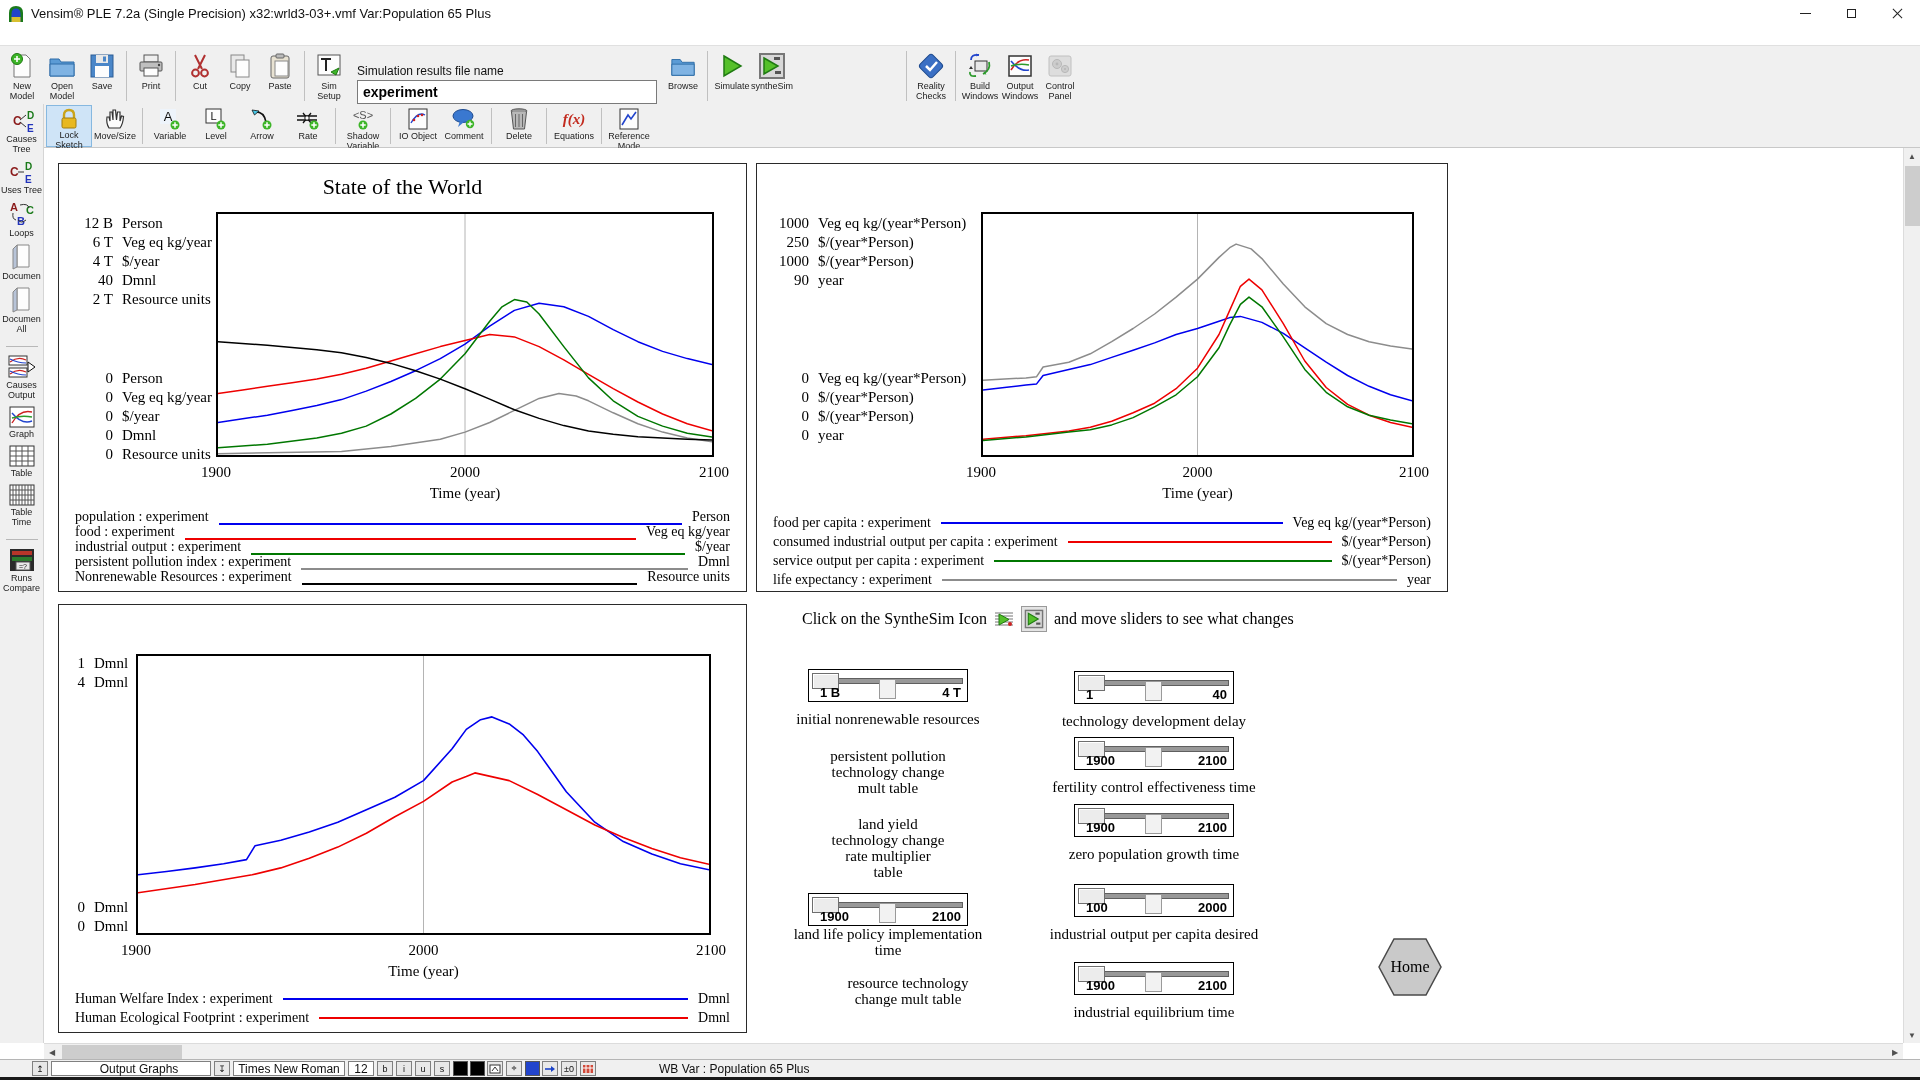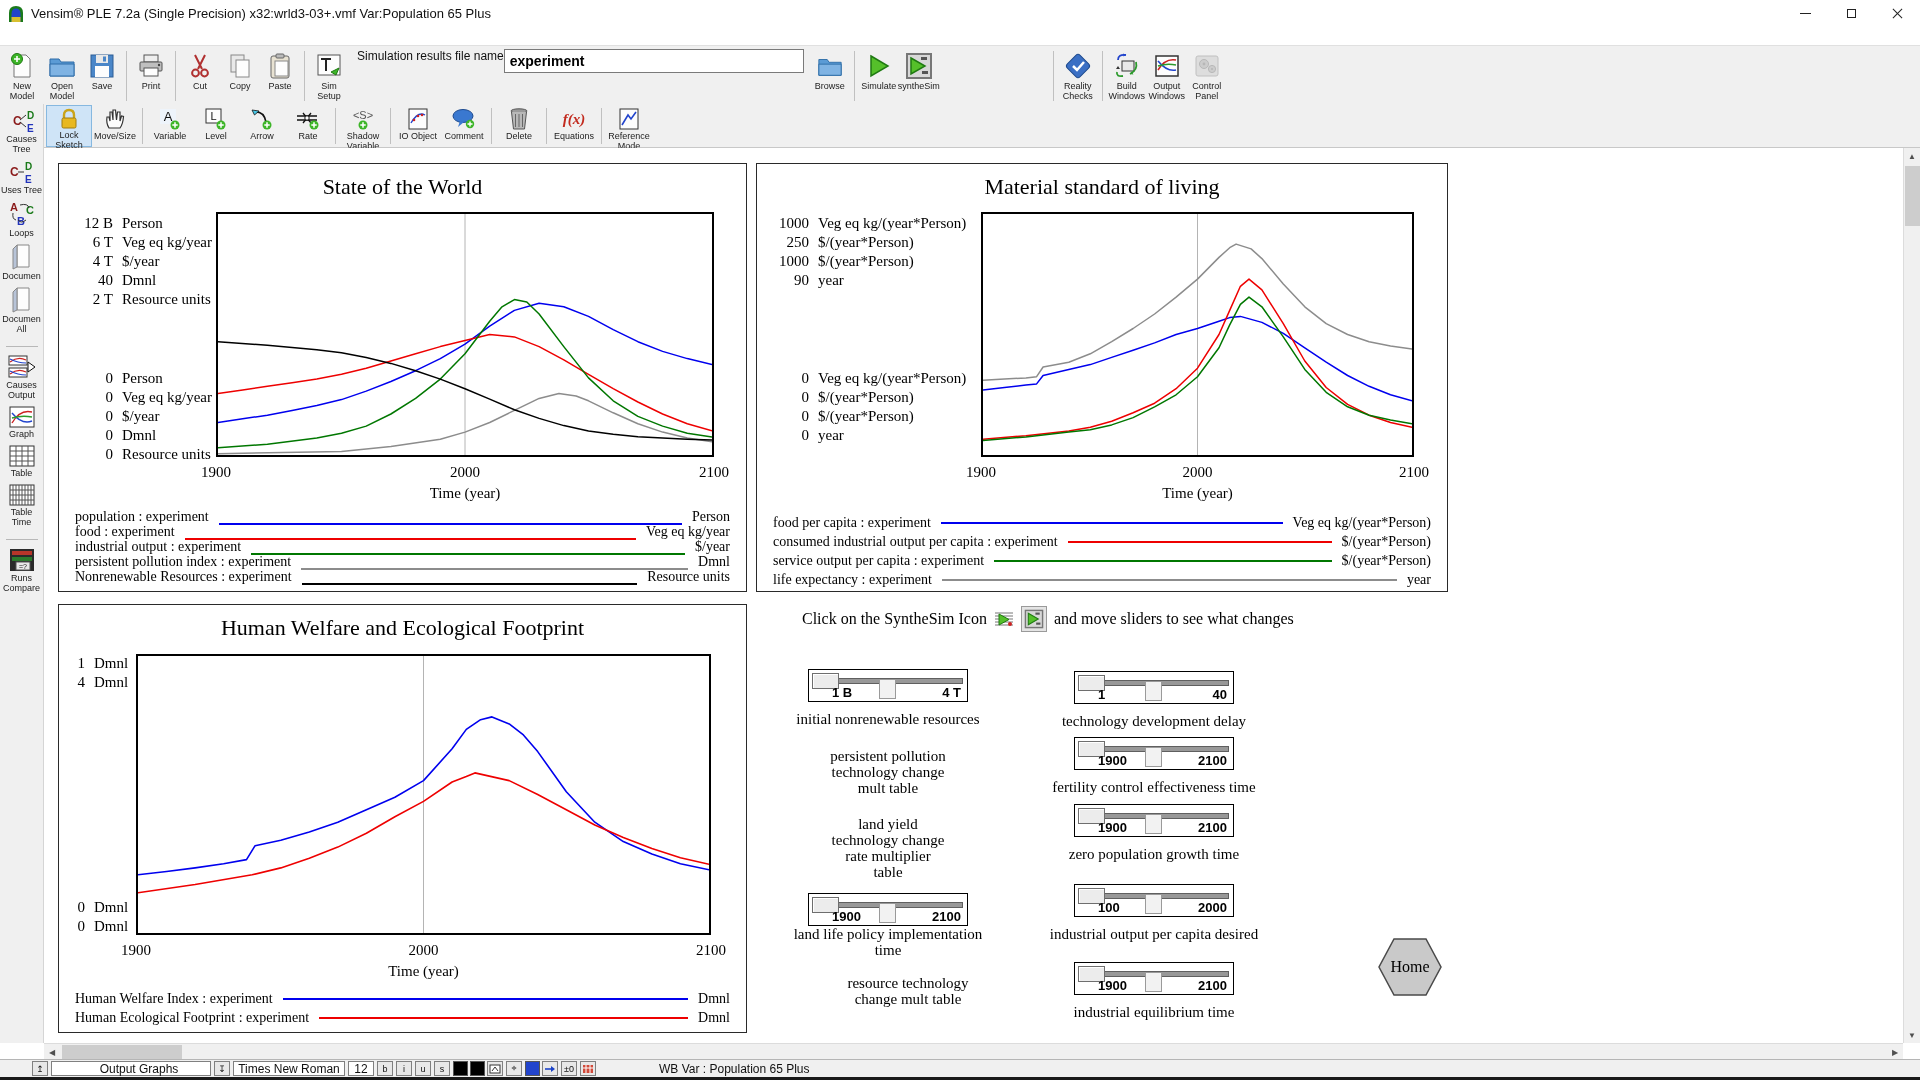--- a/index.html
+++ b/index.html
@@ -30,21 +30,21 @@
               border-top:1px solid #e0e0e0; display:flex; align-items:flex-start; padding:2px 2px 0 2px; }
   .toolbar2 { position:absolute; left:44px; top:104px; right:0; height:44px; background:#f0f0f0;
               display:flex; align-items:flex-start; padding:1px 2px 0 2px; border-bottom:1px solid #c8c8c8; }
   .tsep { width:1px; background:#c0c0c0; align-self:stretch; margin:3px 4px; }
   .tbtn { display:flex; flex-direction:column; align-items:center; width:40px; padding-top:3px; }
   .tbtn2 { width:46px; height:42px; padding-top:2px; }
   .tbtn.active { background:#cfe4f7; border:1px solid #86b8e0; }
   .ticon { height:30px; display:flex; align-items:center; justify-content:center; }
   .tbtn2 .ticon { height:24px; }
   .tlabel { font-size:9px; line-height:10px; text-align:center; color:#222; white-space:pre-line; }
-  .simfield { display:flex; flex-direction:row; margin:1px 6px 0 8px; }
+  .simfield { display:flex; flex-direction:column; margin:16px 6px 0 8px; }
   .simfield .flabel { font-size:12px; color:#111; margin-bottom:2px; }
   .simfield input { width:300px; height:24px; border:1px solid #7a7a7a; font:bold 14px "Liberation Sans",sans-serif; padding:0 5px; }
   .rightgap { width:110px; }
 
   
   .sidebar { position:absolute; left:0; top:104px; width:44px; bottom:37px; background:#f0f0f0;
              border-right:1px solid #d5d5d5; display:flex; flex-direction:column; align-items:center;
              font-size:9px; color:#222; padding-top:4px; }
   .sbitem { display:flex; flex-direction:column; align-items:center; margin-bottom:5px; text-align:center; line-height:10px; }
   .sbsep { width:32px; height:1px; background:#b8b8b8; margin:7px 0; }
@@ -71,21 +71,21 @@
 
   
   .hint { position:absolute; display:flex; align-items:center; gap:9px;
           font-family:"Liberation Serif",serif; font-size:16px; }
   .hintbtn { width:26px; height:26px; background:#e4e4e4; border:1px solid #9a9a9a; display:flex;align-items:center;justify-content:center; }
   .sl { position:absolute; width:160px; height:33px; border:1px solid #000; background:#fff; }
   .sl-track { position:absolute; left:4px; right:4px; top:8px; height:6px; background:#989898; border:1px solid #5f5f5f; }
   .sl-thumb { position:absolute; left:3px; top:3px; width:27px; height:16px; background:#ececec;
               border:1px solid #6e6e6e; box-shadow:inset 1px 1px 0 #fff; }
   .sl-min,.sl-max { position:absolute; bottom:1px; font:bold 13px "Liberation Sans",sans-serif; }
-  .sl-min { left:23px; } .sl-max { right:6px; }
+  .sl-min { left:11px; } .sl-max { right:6px; }
   .sl-mid { position:absolute; left:50%; margin-left:-9px; bottom:2px; width:17px; height:20px;
             background:#f2f2f2; border:1px solid #9a9a9a; }
   .slcap { position:absolute; width:210px; text-align:center; font-family:"Liberation Serif",serif; font-size:15px; line-height:16px; }
   .sltext { position:absolute; width:210px; text-align:center; font-family:"Liberation Serif",serif; font-size:15px; line-height:16px; }
   .homehex { position:absolute; width:64px; height:58px; }
   .homehex .hlabel { position:absolute; left:0; top:20px; width:100%; text-align:center;
                      font-family:"Liberation Serif",serif; font-size:16px; }
 
   
   .vscroll { position:absolute; right:0; top:148px; width:17px; bottom:37px; background:#f0f0f0; border-left:1px solid #dcdcdc; }
@@ -607,21 +607,20 @@
           </div>
         <div class="lrow">
             <span class="lname">Nonrenewable Resources : experiment</span>
             <span class="lline" style="background: rgb(0, 0, 0);"></span>
             <span class="lunit">Resource units</span>
           </div>
       </div>
     </div>
 
     <div class="panel" style="left:712px; top:15px; width:692px; height:429px;">
-      <div class="ptitle">Material standard of living</div>
       <div class="yaxis" style="left:8px; top:51px;">
         <div class="yrow">
             <span class="ynum" style="width:44px">1000</span>
             <span class="yunit">Veg eq kg/(year*Person)</span>
           </div>
         <div class="yrow">
             <span class="ynum" style="width:44px">250</span>
             <span class="yunit">$/(year*Person)</span>
           </div>
         <div class="yrow">
@@ -684,21 +683,20 @@
           </div>
         <div class="lrow">
             <span class="lname">life expectancy : experiment</span>
             <span class="lline" style="background: rgb(140, 140, 140);"></span>
             <span class="lunit">year</span>
           </div>
       </div>
     </div>
 
     <div class="panel" style="left:14px; top:456px; width:689px; height:429px;">
-      <div class="ptitle">Human Welfare and Ecological Footprint</div>
       <div class="yaxis" style="left:6px; top:50px;">
         <div class="yrow">
             <span class="ynum" style="width:20px">1</span>
             <span class="yunit">Dmnl</span>
           </div>
         <div class="yrow">
             <span class="ynum" style="width:20px">4</span>
             <span class="yunit">Dmnl</span>
           </div>
       </div>

